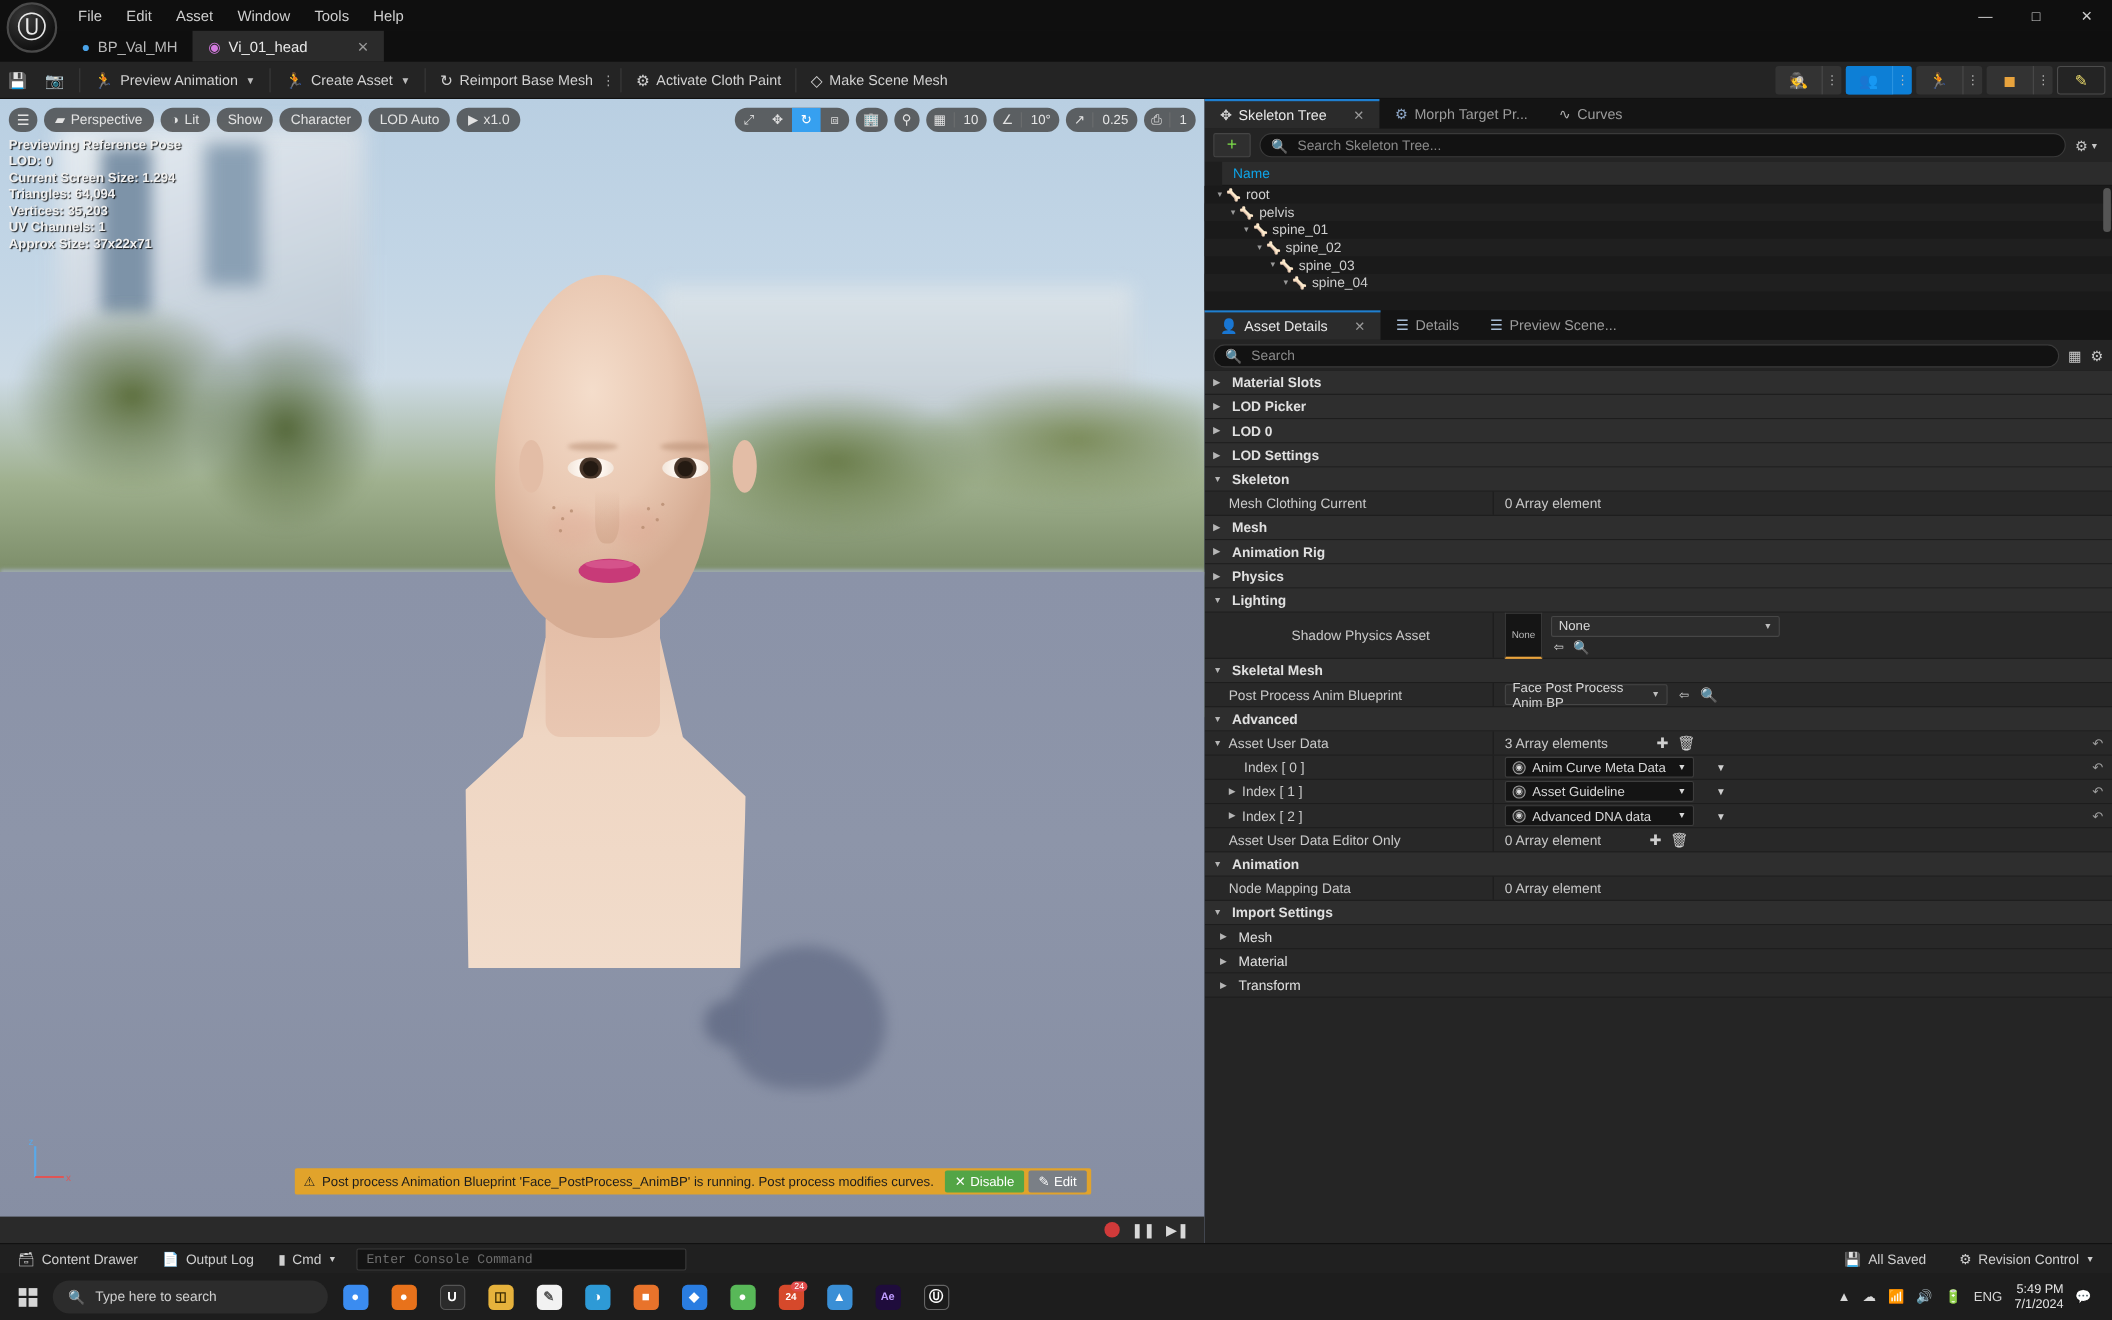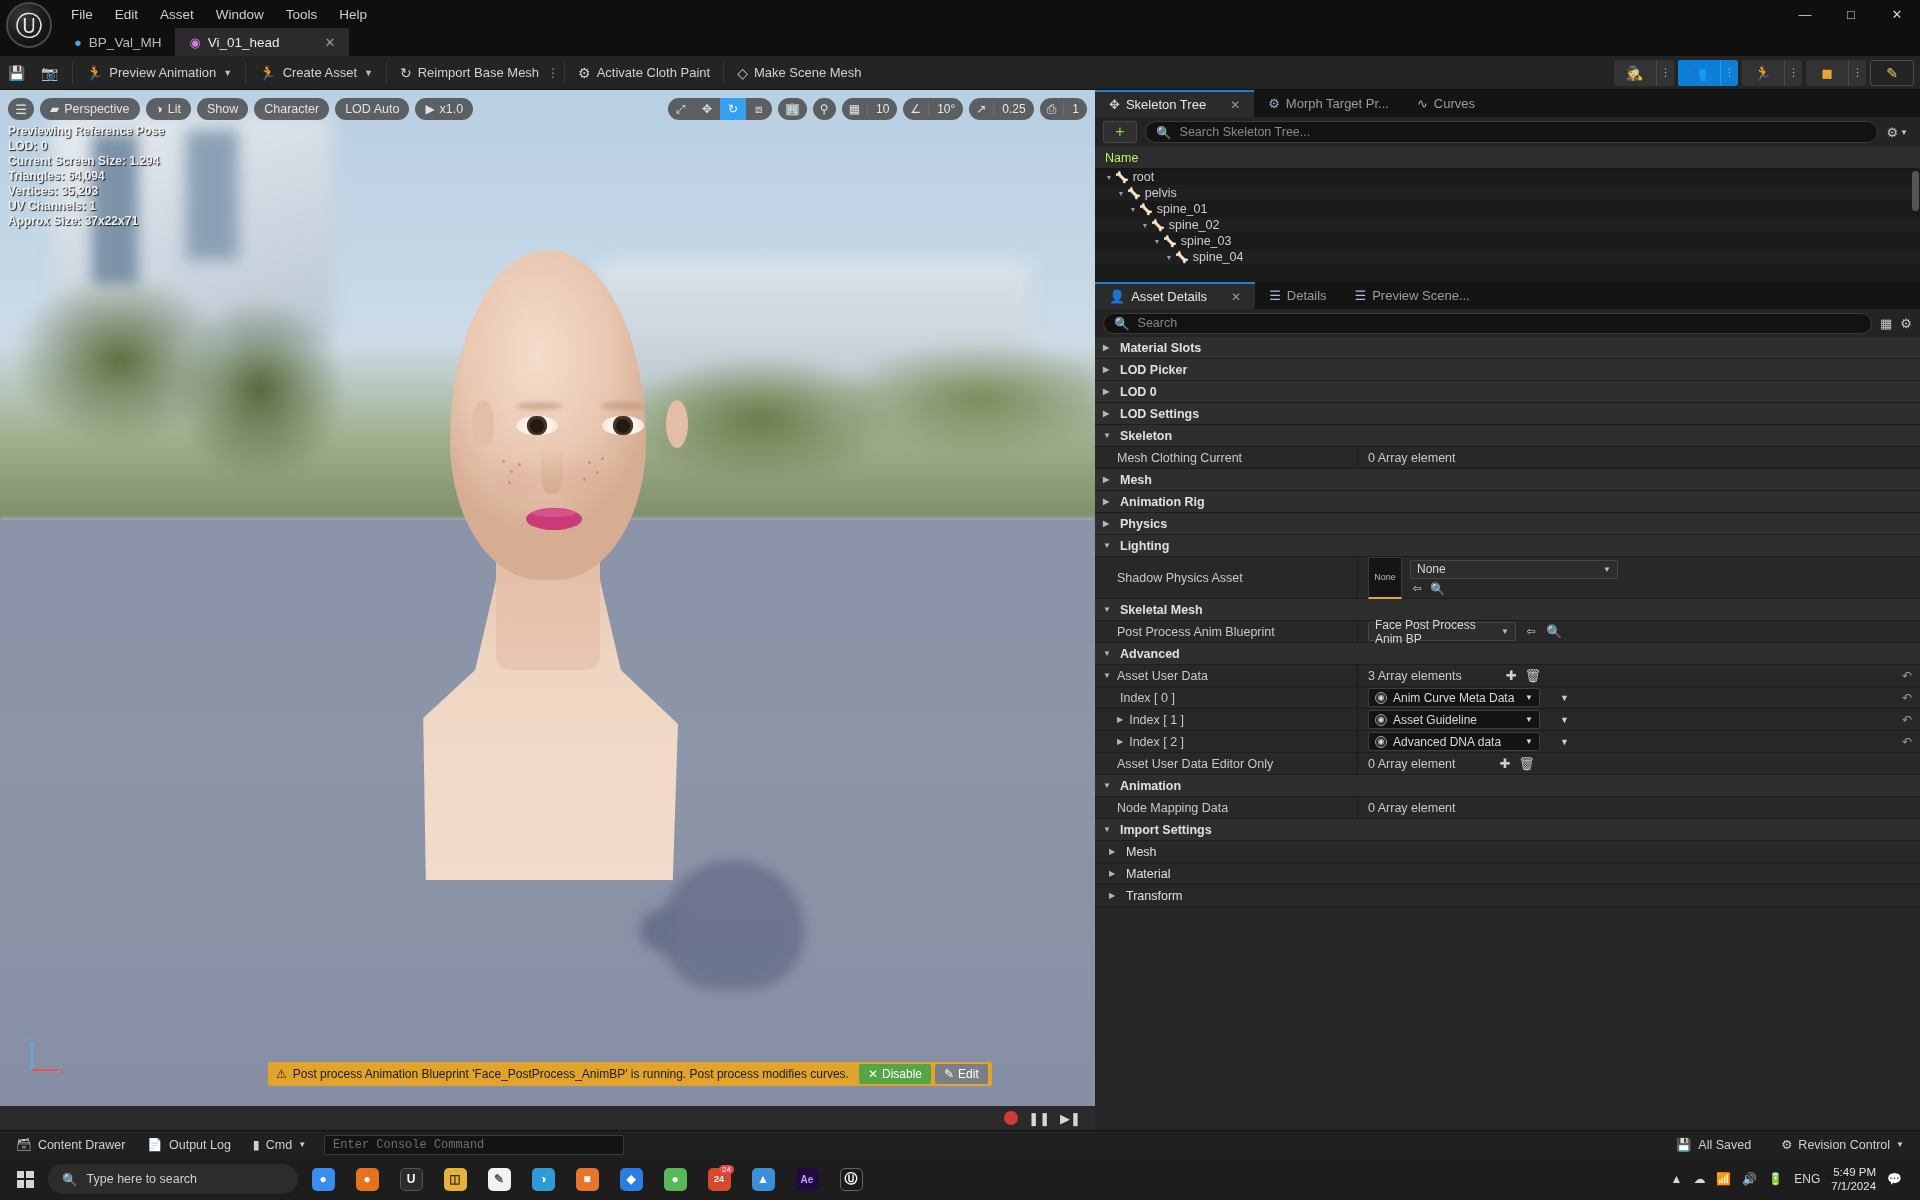--- a/index.html
+++ b/index.html
@@ -179,41 +179,41 @@
   .ptab .x { margin-left: 18px; font-size: 12px; color: #9a9a9a; }
 
   .search-row { height: 30px; display: flex; align-items: center; gap: 8px; padding: 0 8px; background: #242424; }
   .plus-btn { width: 34px; height: 22px; background: #2f2f2f; border: 1px solid #454545; border-radius: 2px;
               color: #7ddc4a; font-size: 16px; display:flex; align-items:center; justify-content:center; }
   .srch { flex: 1; display: flex; align-items: center; gap: 8px; height: 22px; background: #121212;
           border: 1px solid #3a3a3a; border-radius: 11px; padding: 0 10px; font-size: 12.5px; color: #8a8a8a; }
   .gear { display:flex; align-items:center; gap:2px; font-size: 13px; color:#c6c6c6; padding-right:4px;}
 
   .col-head { height: 22px; background: #2c2c2c; display:flex; align-items:center; padding-left: 10px;
-              font-size: 12.5px; color: #bef264; border-bottom:1px solid #171717;}
+              font-size: 12.5px; color: #0ea5e9; border-bottom:1px solid #171717;margin-left:16px;}
   .tree { background: #1a1a1a; overflow: hidden; position: relative; }
   .trow { height: 16px; display:flex; align-items:center; font-size: 12.5px; color:#cfcfcf; }
   .trow:nth-child(even) { background: #1f1f1f; }
   .tri { font-size: 7px; color:#9a9a9a; width:12px; text-align:center; }
   .bone { color: #e3e3e3; font-size: 11px; margin-right: 4px; }
   .tscroll { position:absolute; right:1px; top:2px; width: 7px; height: 40px; background:#555; border-radius:4px; }
 
   .dsearch-row { height: 28px; background: #242424; display:flex; align-items:center; gap:8px; padding: 0 8px; }
   .dsrch { flex:1; display:flex; align-items:center; gap:8px; height:21px; background:#121212;
            border:1px solid #3a3a3a; border-radius:11px; padding:0 10px; font-size:12.5px; color:#8a8a8a; }
   .dicons { display:flex; gap:8px; font-size:13px; color:#c6c6c6; }
 
   .details { flex: 1; overflow: hidden; background: #252525; }
   .cat { height: 22px; display:flex; align-items:center; gap: 7px; padding-left: 8px;
          background: #2e2e2e; border-bottom: 1px solid #1d1d1d; font-size: 12.5px; color:#e0e0e0; font-weight: bold; }
   .cat .ar { font-size: 8px; color:#b5b5b5; width: 10px; }
   .prow { height: 22px; display:flex; align-items:center; border-bottom: 1px solid #1d1d1d; background:#282828; }
-  .prow.tall { height: 42px; }
+  .prow.tall { height: 42px; text-align: center; }
   .plabel { width: 262px; padding-left: 22px; font-size: 12.5px; color: #c9c9c9; }
-  .plabel.ind2 { padding-left: 25px; }
+  .plabel.ind2 { padding-left: 36px; }
   .pval { flex: 1; display:flex; align-items:center; gap: 8px; padding-left: 10px; font-size: 12.5px; color:#c9c9c9;
           border-left: 1px solid #1d1d1d; height: 100%; }
   .txtbox { height: 19px; background: #121212; border: 1px solid #3c3c3c; border-radius: 2px;
             display:flex; align-items:center; padding: 0 7px; font-size: 12px; color:#d0d0d0; min-width: 100px; }
   .combo { height: 19px; background: #2d2d2d; border: 1px solid #464646; border-radius: 2px;
            display:flex; align-items:center; justify-content: space-between; padding: 0 6px; font-size: 12px; color:#d8d8d8; }
   .combo .cv { font-size: 8px; margin-left: 8px; color:#bdbdbd; }
   .thumb { width: 34px; height: 42px; background:#151515; border: 1px solid #3a3a3a; border-bottom: 2px solid #e8a33d;
            display:flex; align-items:center; justify-content:center; font-size: 9px; color:#b9b9b9; }
   .mini { font-size: 13px; color: #cfcfcf; }

